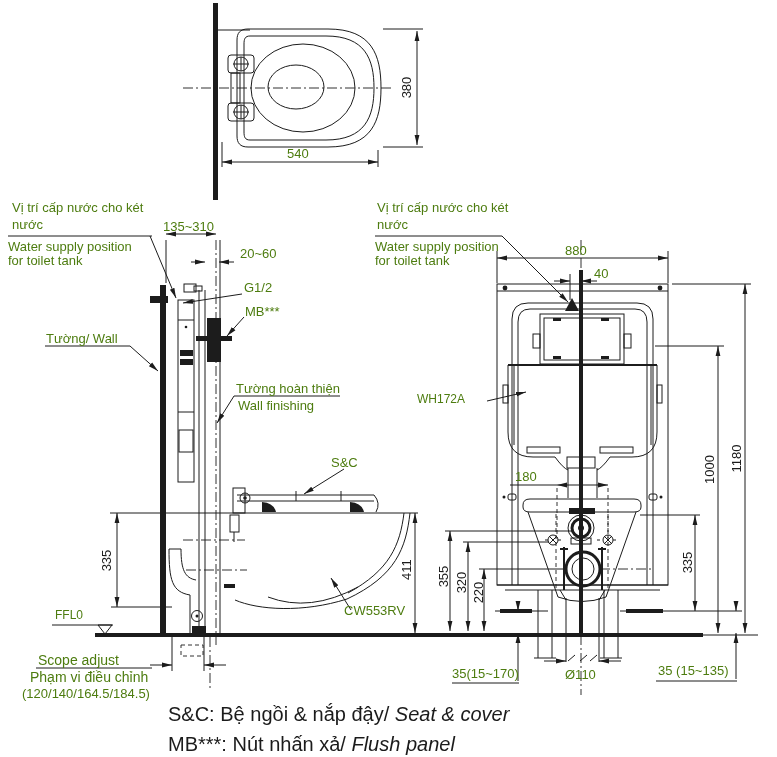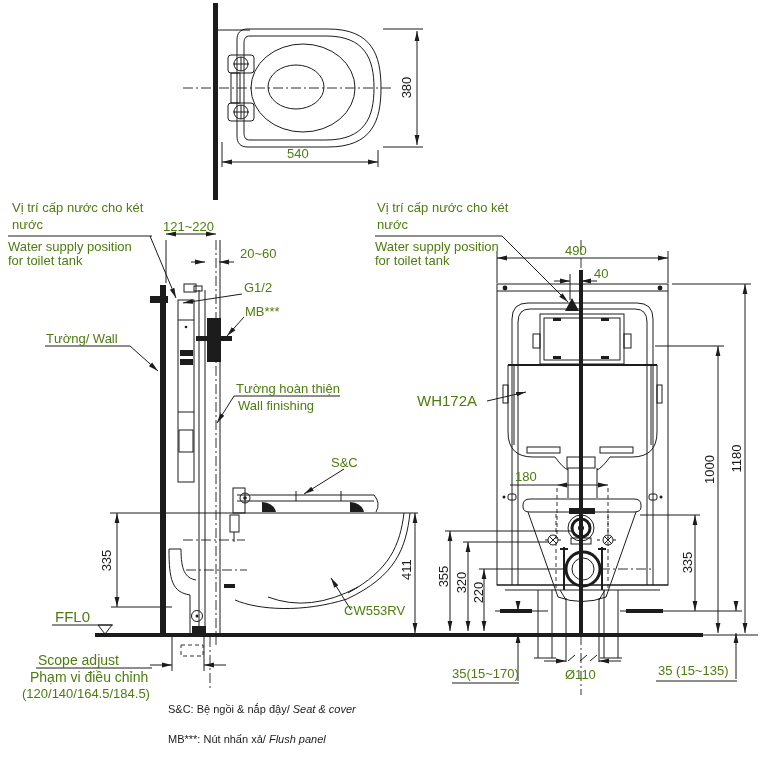--- a/index.html
+++ b/index.html
@@ -9,22 +9,22 @@
   .ln{stroke:#1c1c1c;stroke-width:1;fill:none;}
   .th{stroke:#1c1c1c;stroke-width:2;fill:none;}
   .blk{fill:#1c1c1c;stroke:none;}
   .cl{stroke:#1c1c1c;stroke-width:0.9;fill:none;stroke-dasharray:10 3 2 3;}
   .dsh{stroke:#1c1c1c;stroke-width:0.9;fill:none;stroke-dasharray:4 3;}
   .dim{stroke:#1c1c1c;stroke-width:1;fill:none;marker-start:url(#ah);marker-end:url(#ah);}
   .ae{stroke:#1c1c1c;stroke-width:1;fill:none;marker-end:url(#ah);}
   .lb{position:absolute;font-size:13px;line-height:1.18;color:#4d7c0f;white-space:nowrap;}
   .rot{position:absolute;width:36px;text-align:center;font-size:13px;color:#1b1b1b;
        transform:rotate(-90deg);transform-origin:center center;white-space:nowrap;}
-  .big{font-size:15px;}
-  .note{position:absolute;font-size:11px;color:#1b1b1b;white-space:nowrap;}
+  .big{font-size:12px;}
+  .note{position:absolute;font-size:20px;color:#1b1b1b;white-space:nowrap;}
   .note i{font-style:italic;}
 </style>
 </head>
 <body>
 
 <div id="canvas">
 
 <svg width="777" height="757" viewBox="0 0 777 757">
   <defs>
     <marker id="ah" markerWidth="11" markerHeight="10" refX="10" refY="5" orient="auto-start-reverse" markerUnits="userSpaceOnUse">
@@ -285,41 +285,41 @@
   </g>
 </svg>
 
 <div class="lb" style="left:287px;top:146px;">540</div>
 <div class="rot" style="left:388px;top:80px;">380</div>
 
 <div class="lb" style="left:12px;top:200px;">Vị trí cấp nước cho két</div>
 <div class="lb" style="left:12px;top:217px;">nước</div>
 <div class="lb" style="left:8px;top:239px;">Water supply position</div>
 <div class="lb" style="left:8px;top:253px;">for toilet tank</div>
-<div class="lb" style="left:163px;top:219px;">121~220</div>
+<div class="lb" style="left:163px;top:219px;">135~310</div>
 <div class="lb" style="left:240px;top:246px;">20~60</div>
 <div class="lb" style="left:244px;top:280px;">G1/2</div>
 <div class="lb" style="left:245px;top:304px;">MB***</div>
 <div class="lb" style="left:46px;top:331px;">Tường/ Wall</div>
 <div class="lb" style="left:236px;top:381px;">Tường hoàn thiện</div>
 <div class="lb" style="left:238px;top:398px;">Wall finishing</div>
 <div class="lb" style="left:331px;top:455px;">S&amp;C</div>
 <div class="rot" style="left:88px;top:553px;">335</div>
 <div class="rot" style="left:388px;top:562px;">411</div>
 <div class="lb" style="left:344px;top:603px;">CW553RV</div>
 <div class="lb big" style="left:55px;top:608px;">FFL0</div>
 <div class="lb" style="left:38px;top:652px;font-size:14px;">Scope adjust</div>
 <div class="lb" style="left:30px;top:669px;font-size:14px;">Phạm vi điều chỉnh</div>
 <div class="lb" style="left:22px;top:686px;font-size:13px;">(120/140/164.5/184.5)</div>
 
 <div class="lb" style="left:377px;top:200px;">Vị trí cấp nước cho két</div>
 <div class="lb" style="left:377px;top:217px;">nước</div>
 <div class="lb" style="left:375px;top:239px;">Water supply position</div>
 <div class="lb" style="left:375px;top:253px;">for toilet tank</div>
-<div class="lb" style="left:565px;top:243px;">490</div>
+<div class="lb" style="left:565px;top:243px;">880</div>
 <div class="lb" style="left:594px;top:266px;">40</div>
 <div class="lb big" style="left:417px;top:392px;">WH172A</div>
 <div class="lb" style="left:515px;top:469px;">180</div>
 <div class="rot" style="left:717px;top:451px;width:38px;">1180</div>
 <div class="rot" style="left:690px;top:462px;width:38px;">1000</div>
 <div class="rot" style="left:425px;top:569px;">355</div>
 <div class="rot" style="left:443px;top:575px;">320</div>
 <div class="rot" style="left:460px;top:585px;">220</div>
 <div class="rot" style="left:669px;top:555px;">335</div>
 <div class="lb" style="left:565px;top:667px;">Ø110</div>

